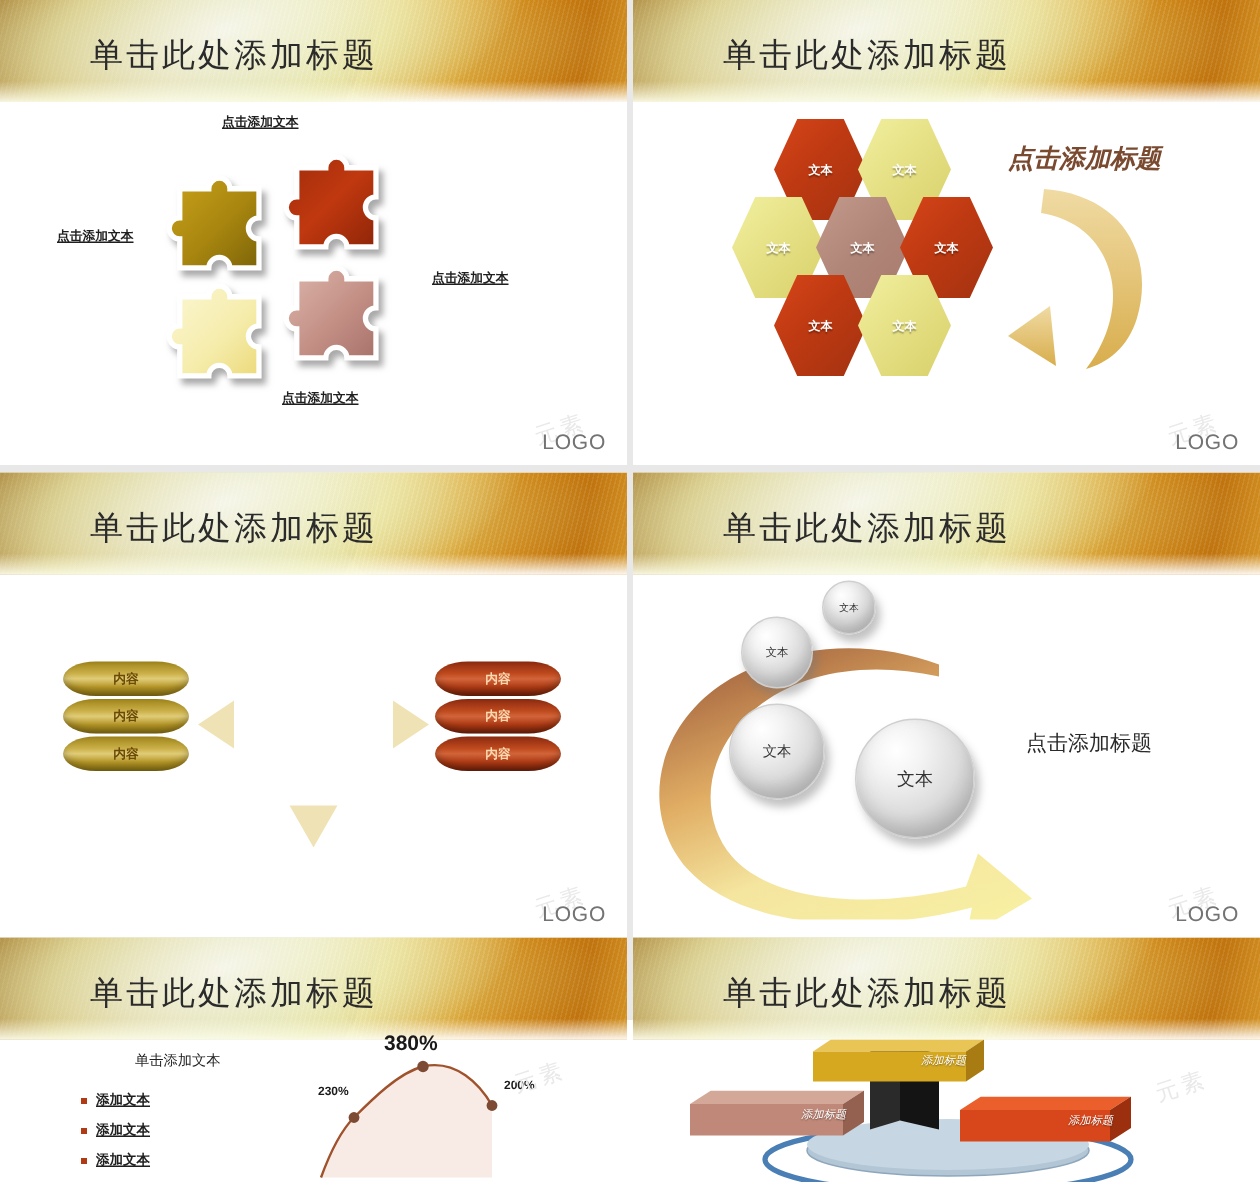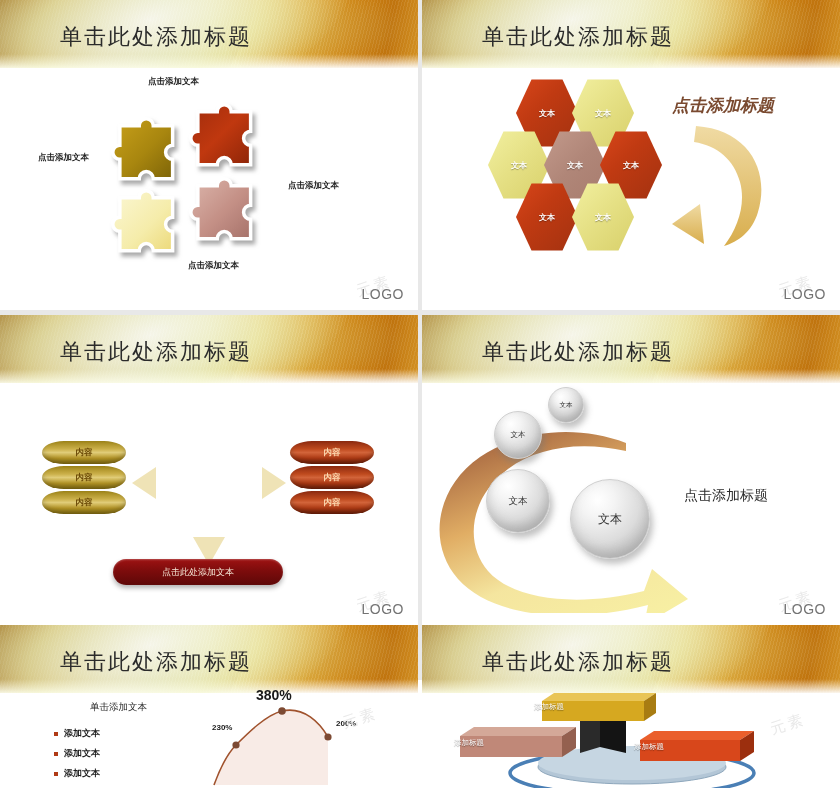--- a/index.html
+++ b/index.html
@@ -48,21 +48,21 @@
   
   .puz-wrap{position:absolute;left:96px;top:20px;width:190px;height:180px;}
   .pz{position:absolute;width:88px;height:88px;
       filter:drop-shadow(3px 4px 2px rgba(100,100,100,.55));}
   .pz svg{display:block;width:100%;height:100%;}
   .pz-tl{left:8px;top:22px;}
   .pz-tr{left:86px;top:8px;}
   .pz-bl{left:8px;top:94px;}
   .pz-br{left:86px;top:82px;}
   .pl{position:absolute;font-size:8.5px;color:#1f1f1f;
-      font-family:"DejaVu Serif","Liberation Serif",serif;font-weight:bold;white-space:nowrap;}
+      font-family:"DejaVu Serif","Liberation Serif",serif;font-weight:bold;white-space:nowrap;text-decoration:underline;}
 
   
   .hex-wrap{position:absolute;left:38px;top:10px;width:230px;height:190px;}
   .hex{position:absolute;width:62px;height:70px;
        clip-path:polygon(25% 2%,75% 2%,100% 50%,75% 98%,25% 98%,0% 50%);
        display:flex;align-items:center;justify-content:center;
        font-size:8px;color:#fff;font-family:"DejaVu Serif","Liberation Serif",serif;
        font-weight:bold;text-shadow:0 1px 1px rgba(0,0,0,.35);}
   .hex.side{filter:drop-shadow(-4px 3px 2px rgba(120,100,60,.45));}
   .hex-red{background:linear-gradient(135deg,#d8461a 0%,#c03a12 40%,#a33210 100%);}
@@ -111,29 +111,29 @@
   .s4-title{position:absolute;left:262px;top:104px;font-size:14px;color:#2b2b2b;
        font-family:"DejaVu Serif","Liberation Serif",serif;}
 
   
   .s5-head{position:absolute;left:90px;top:8px;font-size:9.5px;color:#1f1f1f;
        font-family:"DejaVu Serif","Liberation Serif",serif;font-weight:normal;}
   .s5-list{position:absolute;left:54px;top:34px;}
   .s5-li{display:flex;align-items:center;margin-bottom:7px;}
   .s5-bul{width:4px;height:4px;background:#b03a16;margin-right:6px;}
   .s5-li span{font-size:9px;color:#1f1f1f;
-       font-family:"DejaVu Serif","Liberation Serif",serif;font-weight:bold;}
+       font-family:"DejaVu Serif","Liberation Serif",serif;font-weight:bold;text-decoration:underline;}
   .s5-chart{position:absolute;left:170px;top:0;width:240px;height:95px;}
   .dlabel{position:absolute;font-weight:bold;color:#1a1a1a;
        font-family:Liberation Sans, sans-serif;}
 
   
-  .blk{position:absolute;display:flex;align-items:center;justify-content:flex-start;
+  .blk{position:absolute;display:flex;align-items:center;justify-content:flex-end;
        font-size:7.5px;color:#fff;font-family:"DejaVu Serif","Liberation Serif",serif;
-       text-shadow:0 1px 1px rgba(0,0,0,.45);}
+       text-shadow:0 1px 1px rgba(0,0,0,.45);font-style:italic;}
 </style>
 </head>
 <body>
 
 <div class="grid">
 
   <div class="slide col-l row-1">
     <div class="hdr">
       <div class="swoosh sw1"></div>
       <div class="swoosh sw2"></div>
@@ -273,21 +273,20 @@
         <div class="cyl cyl-gold">内容</div>
       </div>
 
       <div class="cyl-stack" style="left:290px;top:58px;">
         <div class="cyl cyl-red">内容</div>
         <div class="cyl cyl-red">内容</div>
         <div class="cyl cyl-red">内容</div>
       </div>
 
 
-      <div class="pill">点击此处添加文本</div>
       <div class="wm">元素</div>
     </div>
     <div class="logo">LOGO</div>
   </div>
 
   <div class="slide col-r row-2">
     <div class="hdr">
       <div class="swoosh sw1"></div>
       <div class="swoosh sw2"></div>
       <div class="hdr-bottom"></div>

